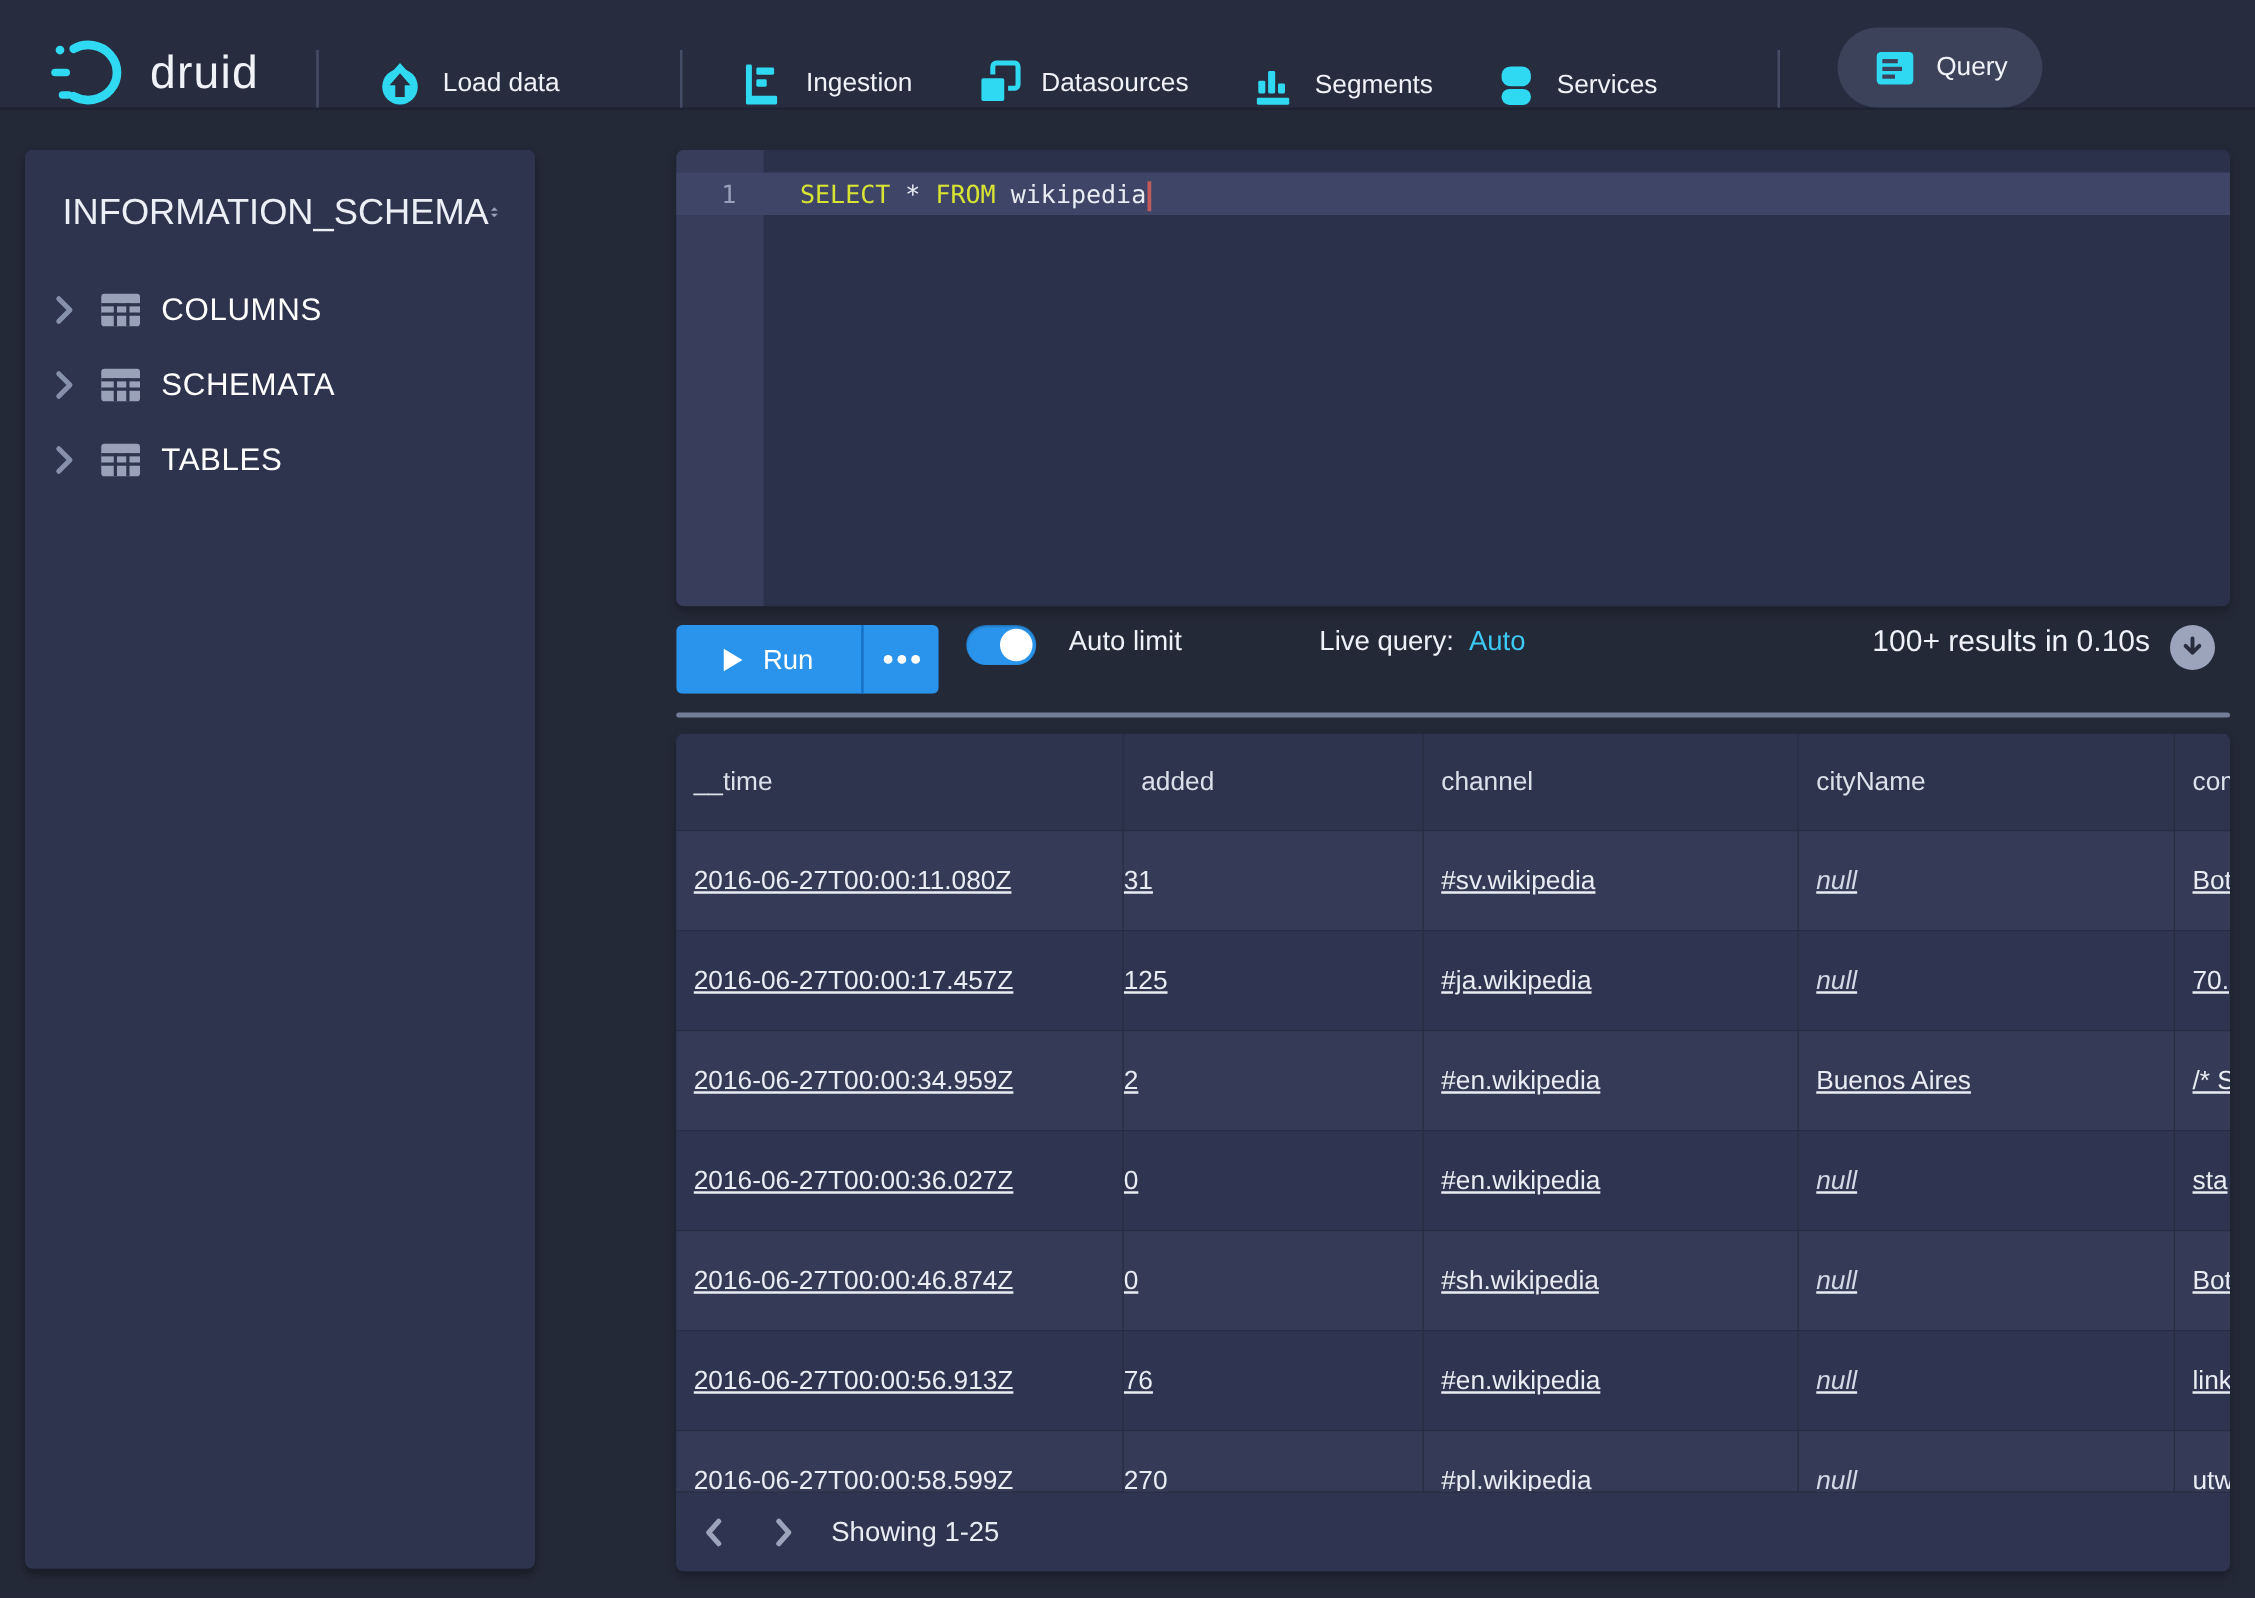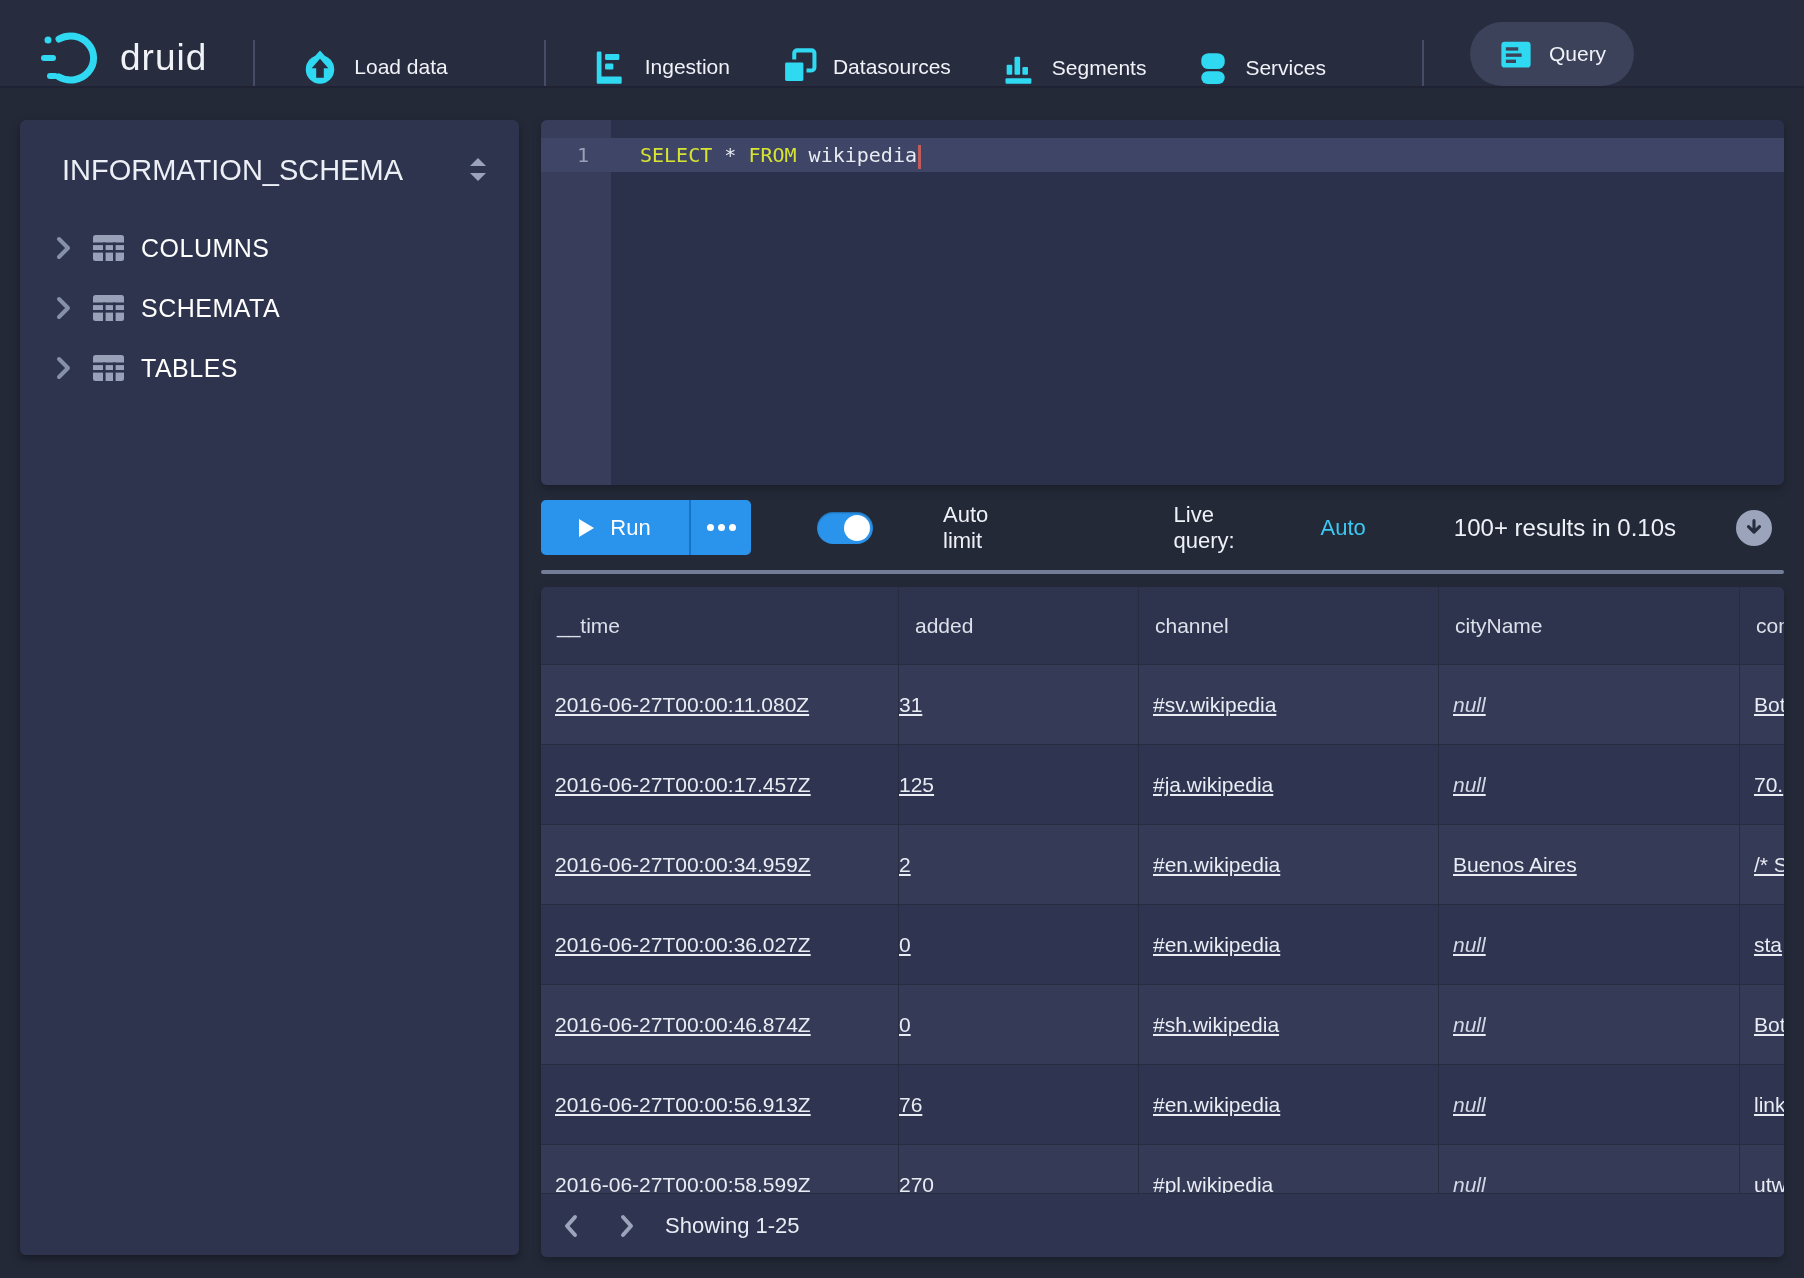--- a/index.html
+++ b/index.html
@@ -32,21 +32,21 @@
   .navbar{height:88px;background:var(--nav-bg);display:flex;align-items:flex-end;padding-left:40px;border-bottom:2px solid #1e2232;}
   .logo{display:flex;align-items:center;}
   .logo-text{font-size:37px;color:#f0f2f8;margin-left:16px;letter-spacing:1px;}
   .nav-sep{width:2px;height:46px;background:#454c66;margin:0 46px;}
   .nav-item{display:flex;align-items:center;margin-right:50px;cursor:pointer;}
   .nav-item .lbl{font-size:21px;color:#f0f2f8;margin-left:15px;white-space:nowrap;}
   .nav-item.pill{background:var(--pill);height:64px;border-radius:32px;padding:0 28px;margin-right:0;}
   .nav-icon{display:block;}
 
   
-  .sidebar{position:absolute;left:20px;top:120px;width:499px;height:1135px;background:var(--panel);border-radius:6px;box-shadow:0 4px 8px rgba(0,0,0,.35);padding-top:22px;padding-left:12px;}
+  .sidebar{position:absolute;left:20px;top:120px;width:408px;height:1135px;background:var(--panel);border-radius:6px;box-shadow:0 4px 8px rgba(0,0,0,.35);padding-top:22px;}
   .schema-row{display:flex;align-items:center;justify-content:space-between;padding:0 28px 0 30px;height:56px;cursor:pointer;}
   .schema-title{font-size:29px;color:#eceff5;white-space:nowrap;}
   .tree{margin-top:20px;}
   .tree-item{display:flex;align-items:center;height:60px;padding-left:23px;cursor:pointer;}
   .tree-item .chev{margin-right:20px;display:block;}
   .tree-item .tbl-icon{margin-right:16px;display:block;}
   .tree-item .lbl{font-size:25px;color:#ffffff;letter-spacing:.5px;}
 
   
   .main{position:absolute;left:541px;top:120px;width:1243px;}
@@ -54,21 +54,21 @@
   .editor{height:365px;background:var(--editor-bg);border-radius:6px;position:relative;overflow:hidden;box-shadow:0 4px 8px rgba(0,0,0,.25);}
   .gutter{position:absolute;left:0;top:0;bottom:0;width:70px;background:var(--gutter-bg);}
   .active-line{position:absolute;left:0;right:0;top:18px;height:34px;background:var(--active-line);}
   .code-line{position:absolute;left:0;right:0;top:18px;height:34px;line-height:34px;font-family:"DejaVu Sans Mono","Liberation Mono",monospace;font-size:20px;}
   .line-num{position:absolute;left:0;width:70px;text-align:right;padding-right:22px;color:#98a1ba;}
   .code-text{position:absolute;left:99px;white-space:pre;color:var(--text);}
   .kw{color:var(--kw-yellow);}
   .cursor{display:inline-block;width:3px;height:24px;background:#c25b5b;vertical-align:middle;margin-left:1px;}
 
   
-  .runbar{margin-top:15px;height:55px;display:flex;align-items:center;gap:44px;}
+  .runbar{margin-top:15px;height:55px;display:flex;align-items:flex-start;}
   .run-split{display:flex;height:55px;border-radius:5px;overflow:hidden;flex-shrink:0;}
   .run-main{width:148px;background:var(--blue);display:flex;align-items:center;justify-content:center;cursor:pointer;}
   .run-main .play{width:0;height:0;border-left:15px solid #fff;border-top:9px solid transparent;border-bottom:9px solid transparent;margin-right:16px;}
   .run-main .lbl{color:#fff;font-size:22px;}
   .run-more{width:62px;background:var(--blue);border-left:2px solid var(--blue-dark);display:flex;align-items:center;justify-content:center;gap:4px;cursor:pointer;}
   .run-more i{width:7px;height:7px;border-radius:50%;background:#fff;}
   .switch{margin-left:22px;width:56px;height:32px;border-radius:16px;background:var(--blue);position:relative;flex-shrink:0;cursor:pointer;box-shadow:inset 0 1px 2px rgba(0,0,0,.3);}
   .switch .knob{position:absolute;right:3px;top:3px;width:26px;height:26px;border-radius:50%;background:#fff;}
   .auto-limit{margin-left:26px;font-size:22px;color:#eef1f7;}
   .live-label{margin-left:110px;font-size:22px;color:#eef1f7;}
@@ -76,21 +76,21 @@
   .spacer{flex:1;}
   .results-summary{font-size:24px;color:#eef1f7;margin-right:16px;white-space:nowrap;}
   .dl-btn{width:36px;height:36px;border-radius:50%;background:var(--muted);display:flex;align-items:center;justify-content:center;margin-right:12px;cursor:pointer;flex-shrink:0;}
 
   .resizer{margin-top:15px;height:4px;background:var(--resizer);border-radius:2px;cursor:row-resize;}
 
   
   .results{margin-top:13px;height:670px;background:var(--row-dark);border-radius:6px;position:relative;overflow:hidden;box-shadow:0 4px 8px rgba(0,0,0,.25);font-size:21px;}
   .thead,.trow{display:grid;grid-template-columns:358px 240px 300px 301px 1fr;}
   .thead{height:78px;background:var(--panel);border-bottom:1px solid var(--line);}
-  .th{line-height:78px;padding-left:2px;color:var(--text-dim);border-right:1px solid var(--line);white-space:nowrap;overflow:hidden;cursor:pointer;margin-left:14px;}
+  .th{line-height:78px;padding-left:14px;color:var(--text-dim);border-right:1px solid var(--line);white-space:nowrap;overflow:hidden;cursor:pointer;}
   .th:last-child{border-right:none;}
   .trow{height:80px;border-bottom:1px solid var(--line);text-decoration:underline;}
   .trow:nth-child(odd){background:var(--row-light);}
   .trow:nth-child(even){background:var(--row-dark);}
   .td{line-height:79px;padding-left:14px;border-right:1px solid var(--line);white-space:nowrap;overflow:hidden;color:var(--text);}
   .td:last-child{border-right:none;}
   .td.num{text-align:left;padding-right:96px;padding-left:0;}
   .null-val{font-style:italic;color:#d3d8e6;}
   .tfoot{position:absolute;left:0;right:0;bottom:0;height:64px;background:var(--row-dark);border-top:1px solid var(--line);display:flex;align-items:center;}
   .pg-btn{margin-left:20px;cursor:pointer;display:flex;align-items:center;}

